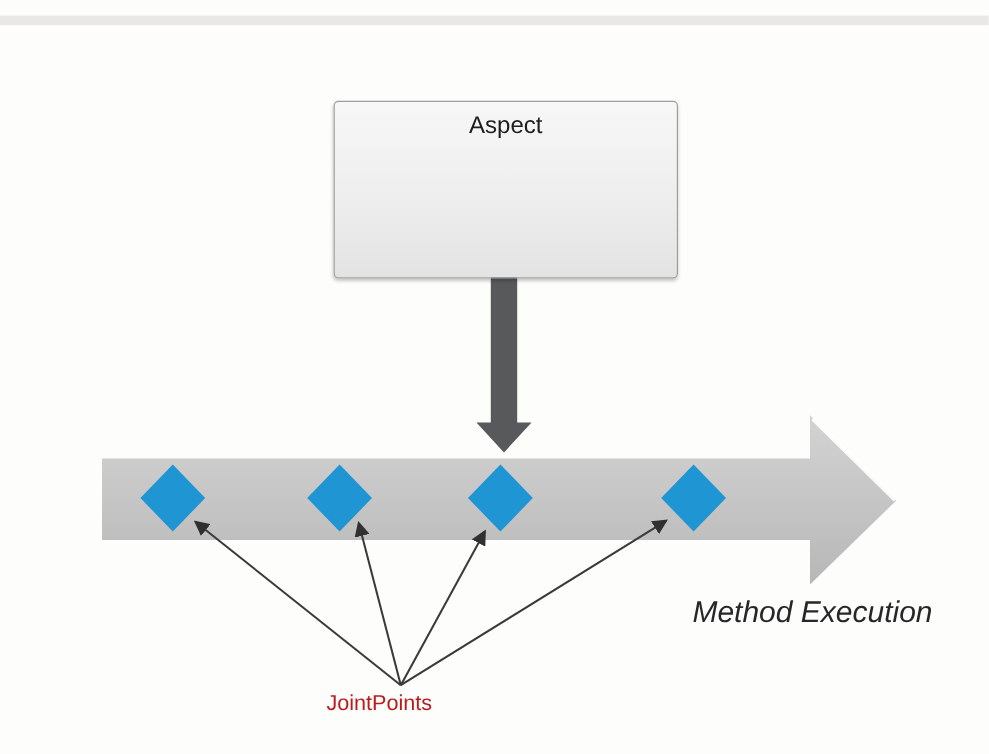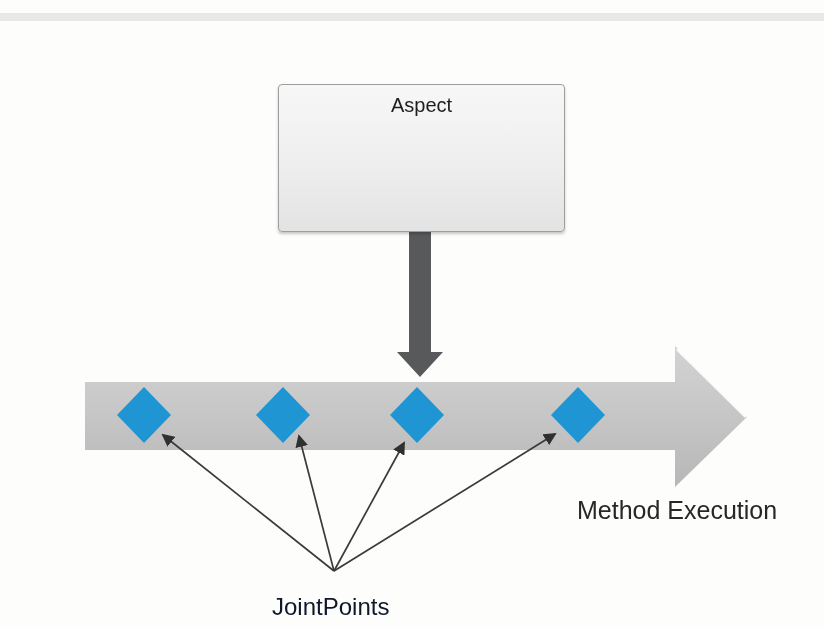--- a/index.html
+++ b/index.html
@@ -69,27 +69,28 @@
     font-size: 34px;
     color: #f8f8f8;
   }
   .method-exec-label {
     position: absolute;
     left: 577px;
     top: 496px;
     font-size: 25px;
     color: #272727;
     white-space: nowrap;
+    font-style: italic;
   }
   .jointpoints-label {
     position: absolute;
     left: 272px;
-    top: 593px;
-    font-size: 24px;
-    color: #0f172a;
+    top: 576px;
+    font-size: 18px;
+    color: #b91c1c;
     white-space: nowrap;
   }
 </style>
 </head>
 <body>
 
 <div class="canvas">
 
   <div class="top-stripe"></div>
 

